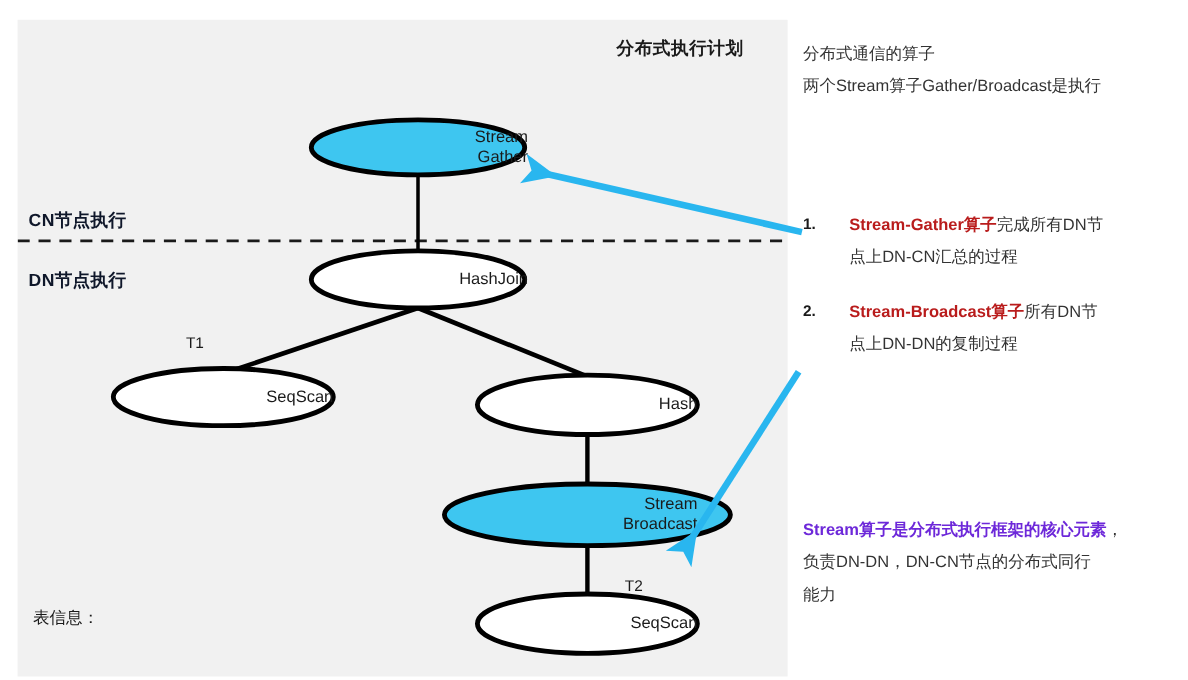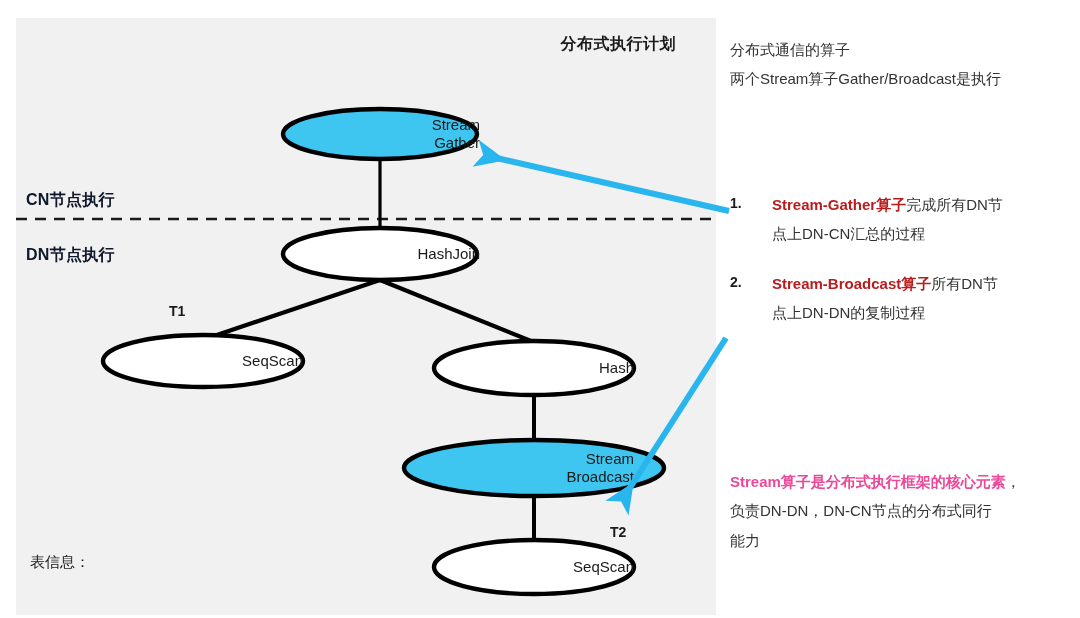--- a/index.html
+++ b/index.html
@@ -45,25 +45,25 @@
     color: #0f172a;
     letter-spacing: .3px;
     white-space: nowrap;
   }
   #zone-cn { left: 10px; top: 172px; }
   #zone-dn { left: 10px; top: 227px; }
 
   .tbl-label {
     position: absolute;
     font-size: 14px;
-    font-weight: bold;
+    font-weight: normal;
     color: #1a1a1a;
   }
   #t1-label { left: 153px; top: 285px; }
-  #t2-label { left: 594px; top: 506px; text-align: right; }
+  #t2-label { left: 552px; top: 506px; text-align: right; }
 
   #svg-graph {
     position: absolute;
     left: 0;
     top: 0;
     width: 700px;
     height: 597px;
   }
 
   .node-label {
@@ -138,21 +138,21 @@
     position: absolute;
     left: 0;
     top: 467px;
     width: 330px;
     font-size: 15px;
     line-height: 1.95;
     color: #333333;
   }
   #note-footer .hl {
     font-weight: bold;
-    color: #ec4899;
+    color: #6d28d9;
     text-align: center;
   }
 
   
   #arrow-layer {
     position: absolute;
     left: 0;
     top: 0;
     width: 1080px;
     height: 618px;

